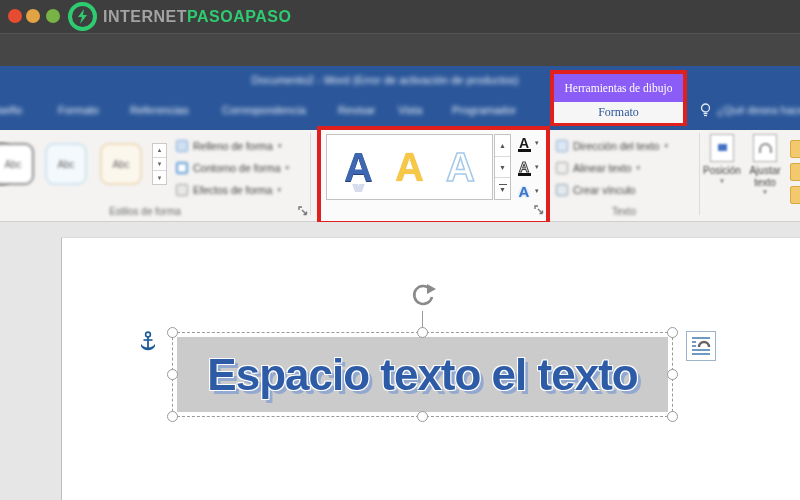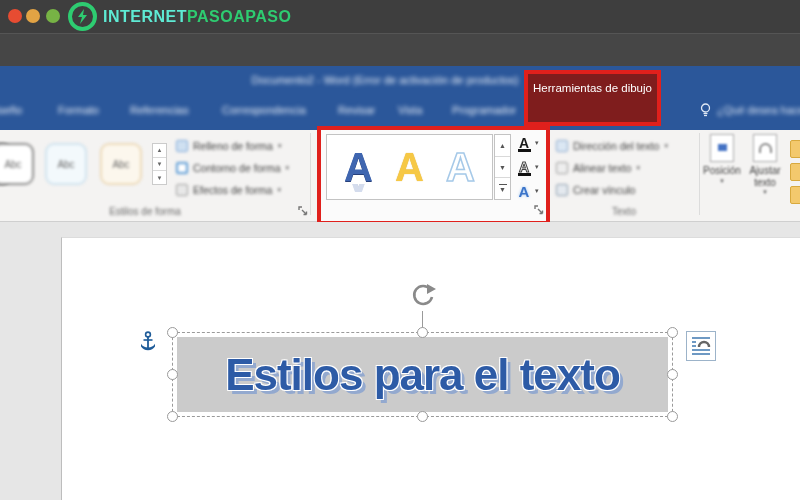--- a/index.html
+++ b/index.html
@@ -14,21 +14,21 @@
   
   .topbar { left:0; top:0; width:800px; height:33px; background:#3e3e3e; }
   .light { width:14px; height:14px; border-radius:50%; top:9px; }
   .l-red{ left:8px;  background:#e74c32; }
   .l-yel{ left:26px; background:#e2a344; }
   .l-grn{ left:46px; background:#77b345; }
   .logo-ring { left:68px; top:2px; width:29px; height:29px; border-radius:50%;
     border:4px solid #2ecc71; }
   .logo-bolt { left:76px; top:9px; width:13px; height:15px; }
   .brand { left:103px; top:8px; font-size:16px; font-weight:bold; letter-spacing:.5px; white-space:nowrap; }
-  .brand .w { color:#5eead4; }
+  .brand .w { color:#a3a3a3; }
   .brand .g { color:#2ecc71; }
 
   .navbar { left:0; top:33px; width:800px; height:33px; background:#464646; border-top:1px solid #555; }
   .navbtn { top:38px; width:26px; height:24px; background:#fbfbfb; border-radius:4px;
     color:#3a3a3a; font-size:11px; text-align:center; line-height:24px; }
   .nb-back{ left:10px; } .nb-fwd{ left:40px; }
   .addressbar { left:84px; top:38px; width:454px; height:24px; background:#fff; border-radius:7px; }
   .searchbox { left:552px; top:39px; width:234px; height:24px; background:#fff; border-radius:13px;
     display:flex; align-items:center; padding-left:10px; gap:4px; }
   .searchbox .stext { font-family:"DejaVu Serif", serif; font-style:italic; font-size:13px; color:#2a2a2a; }
@@ -36,21 +36,21 @@
   
   .titlebar { left:0; top:66px; width:800px; height:31px; background:#2b579a; }
   .title-text { left:150px; top:74px; width:470px; text-align:center; color:#e8eef7;
     font-size:11px; white-space:nowrap; filter:blur(2px); }
   .tabrow { left:0; top:97px; width:800px; height:33px; background:#2b579a; }
   .tab { top:104px; color:#e9eff8; font-size:11px; white-space:nowrap; filter:blur(2px); }
   .tellme { left:700px; top:103px; display:flex; gap:6px; align-items:center; color:#dfe8f5; font-size:11px; }
   .tellme .tm-text { filter:blur(2.2px); white-space:nowrap; }
 
   
-  .ctxbox { left:524px; top:70px; width:137px; height:56px; border:4px solid #e0201c; background:#7f1d1d; }
+  .ctxbox { left:550px; top:70px; width:137px; height:56px; border:4px solid #e0201c; background:#8b5cf6;font-family:Liberation Serif, serif; }
   .ctx-header { width:100%; height:28px; color:#fff; font-size:11.5px; text-align:center; line-height:28px; white-space:nowrap; }
   .ctx-tab { width:100%; height:21px; background:#f6f6f6; color:#2b579a; font-size:12px;
     text-align:center; line-height:21px; }
 
   
   .ribbon { left:0; top:130px; width:800px; height:92px; background:#f4f3f2; border-bottom:1px solid #cfcfcf; }
   .thumb { top:143px; width:42px; height:42px; border-radius:9px; background:#fff;
     font-size:10px; color:#666; display:flex; align-items:center; justify-content:center; filter:blur(1.5px); }
   .t0 { left:-26px; width:38px; border:2px solid #6f6f6f; }
   .t1 { left:-8px;  border:2.5px solid #8a8a8a; }
@@ -183,20 +183,21 @@
     <svg width="11" height="14" viewBox="0 0 11 14">
       <circle cx="5.5" cy="5" r="4" fill="none" stroke="#dfe8f5" stroke-width="1.3"></circle>
       <line x1="3.5" y1="10.5" x2="7.5" y2="10.5" stroke="#dfe8f5" stroke-width="1.3"></line>
       <line x1="4" y1="12.5" x2="7" y2="12.5" stroke="#dfe8f5" stroke-width="1.3"></line>
     </svg>
     <span class="tm-text">¿Qué desea hacer?</span>
   </div>
 
   <div class="abs ctxbox">
     <div class="ctx-header">Herramientas de dibujo</div>
+    <div class="ctx-tab">Formato</div>
   </div>
 
   <div class="abs ribbon"></div>
 
   <div class="abs thumb t0">
       <span>Abc</span>
     </div>
   <div class="abs thumb t1">
       <span>Abc</span>
     </div>
@@ -317,21 +318,21 @@
 
   <svg class="abs anchor-ico" width="18" height="22" viewBox="0 0 18 22">
     <circle cx="9" cy="3.5" r="2.4" fill="none" stroke="#1f5c99" stroke-width="1.6"></circle>
     <line x1="9" y1="6" x2="9" y2="17" stroke="#1f5c99" stroke-width="1.8"></line>
     <line x1="4.5" y1="9" x2="13.5" y2="9" stroke="#1f5c99" stroke-width="1.6"></line>
     <path d="M2,12 A8,8 0 0,0 16,12 L16,15 A8,8 0 0,1 2,15 Z" fill="#1f5c99" transform="translate(0,2) scale(1,0.9)"></path>
   </svg>
 
   <div class="abs selrect"></div>
   <div class="abs selfill"></div>
-  <div class="abs wordart-text">Estilos para el texto</div>
+  <div class="abs wordart-text">Espacio texto el texto</div>
 
   <div class="abs handle" style="left:167px;top:327px"></div>
   <div class="abs handle" style="left:417px;top:327px"></div>
   <div class="abs handle" style="left:667px;top:327px"></div>
   <div class="abs handle" style="left:167px;top:369px"></div>
   <div class="abs handle" style="left:667px;top:369px"></div>
   <div class="abs handle" style="left:167px;top:411px"></div>
   <div class="abs handle" style="left:417px;top:411px"></div>
   <div class="abs handle" style="left:667px;top:411px"></div>
 

